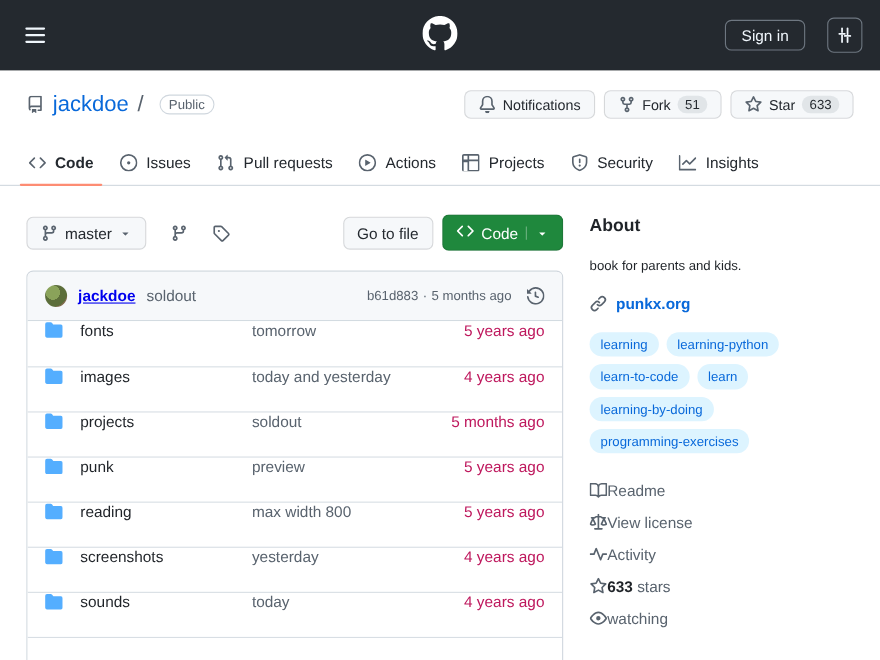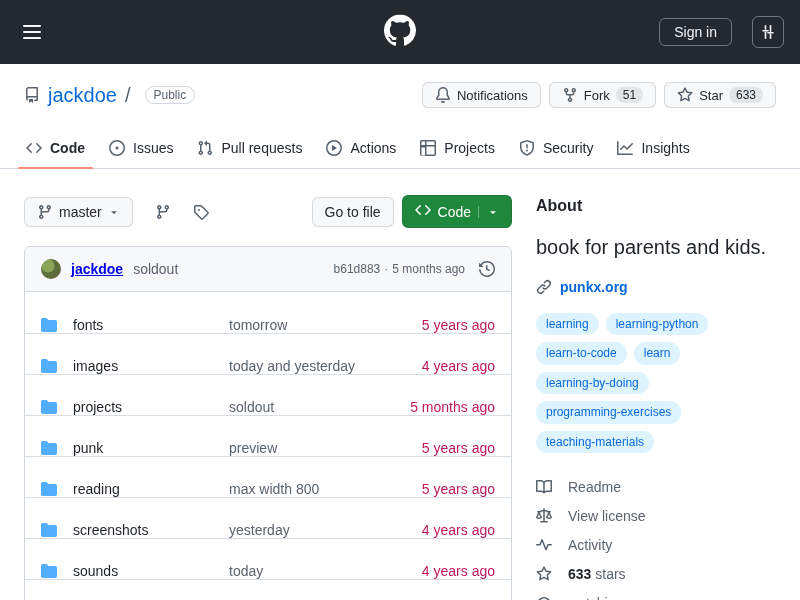--- a/index.html
+++ b/index.html
@@ -73,42 +73,42 @@
   .commit-bar { display:flex; align-items:center; background:#f6f8fa; padding:12px 16px;
     border-bottom:1px solid #d0d7de; }
   .avatar { width:20px; height:20px; border-radius:50%; flex:none;
     background:radial-gradient(circle at 35% 35%, #8aa35a 0 35%, #5c6e3a 36% 70%, #7d6a4a 71%); }
   .commit-author { font-weight:600; margin-left:10px; font-size:14px; }
   .commit-msg { color:#59636e; margin-left:10px; font-size:14px; text-decoration:none; }
   .commit-meta { margin-left:auto; color:#59636e; font-size:12px; display:flex;
     align-items:center; gap:4px; }
   .history-icon { color:#59636e; margin-left:14px; display:flex; cursor:pointer; }
 
-  .file-row { display:flex; align-items:flex-end; padding:0 16px; height:41px;
+  .file-row { display:flex; align-items:flex-start; padding:0 16px; height:41px;
     border-top:1px solid #d8dee4; background:#fff; }
   .file-row:first-of-type { border-top:none; }
   .folder-icon { color:#54aeff; display:flex; flex:none; }
   .file-name { width:156px; margin-left:16px; color:#1f2328; text-decoration:none;
     font-size:14px; flex:none; }
   .file-msg { flex:1; color:#59636e; font-size:14px; text-decoration:none;
     white-space:nowrap; overflow:hidden; }
   .file-time { color:#be185d; font-size:14px; text-align:right; min-width:96px; }
 
   
   .sidebar { padding-top:2px; }
   .about-title { font-size:16px; font-weight:600; margin-bottom:18px; }
-  .about-desc { font-size:20px; color:#1f2328; line-height:1.4; margin-bottom:18px; }
+  .about-desc { font-size:12px; color:#1f2328; line-height:1.4; margin-bottom:18px; }
   .website-row { display:flex; align-items:center; gap:8px; margin-bottom:18px; }
   .website-row .oct { color:#59636e; display:flex; }
   .website-link { color:#0969da; font-weight:600; font-size:14px; text-decoration:none; }
   .topics { display:flex; flex-wrap:wrap; gap:7px; margin-bottom:26px; }
   .topic { background:#ddf4ff; color:#0969da; font-size:12px; font-weight:500;
     border-radius:2em; padding:4px 10px; text-decoration:none; line-height:1.2; }
   .side-links { display:flex; flex-direction:column; gap:13px; }
-  .side-link { display:flex; align-items:flex-end; gap:16px; color:#59636e; font-size:14px;
+  .side-link { display:flex; align-items:flex-end; gap:0; color:#59636e; font-size:14px;
     text-decoration:none; }
   .side-link .oct { color:#59636e; display:flex; }
   .side-link .strong { color:#1f2328; font-weight:600; }
 </style>
 </head>
 <body>
 
 <header class="top-header">
   <button class="hamburger-btn">
     <span></span>
@@ -398,21 +398,20 @@
         <a class="topic" href="#">learning-python</a>
 
         <a class="topic" href="#">learn-to-code</a>
 
         <a class="topic" href="#">learn</a>
 
         <a class="topic" href="#">learning-by-doing</a>
 
         <a class="topic" href="#">programming-exercises</a>
 
-        <a class="topic" href="#">teaching-materials</a>
       </div>
     <div class="side-links">
       <a class="side-link" href="#">
         <span class="oct">
           <svg width="16" height="16" viewBox="0 0 16 16" fill="currentColor">
               <path d="M0 1.75A.75.75 0 0 1 .75 1h4.253c1.227 0 2.317.59 3 1.501A3.743 3.743 0 0 1 11.006 1h4.245a.75.75 0 0 1 .75.75v10.5a.75.75 0 0 1-.75.75h-4.507a2.25 2.25 0 0 0-1.591.659l-.622.621a.75.75 0 0 1-1.06 0l-.622-.621A2.25 2.25 0 0 0 5.258 13H.75a.75.75 0 0 1-.75-.75Zm7.251 10.324.004-5.073-.002-2.253A2.25 2.25 0 0 0 5.003 2.5H1.5v9h3.757a3.75 3.75 0 0 1 1.994.574ZM8.755 4.75l-.004 7.322a3.752 3.752 0 0 1 1.992-.572H14.5v-9h-3.495a2.25 2.25 0 0 0-2.25 2.25Z"></path>
             </svg>
         </span>
         <span>Readme</span>
       </a>

